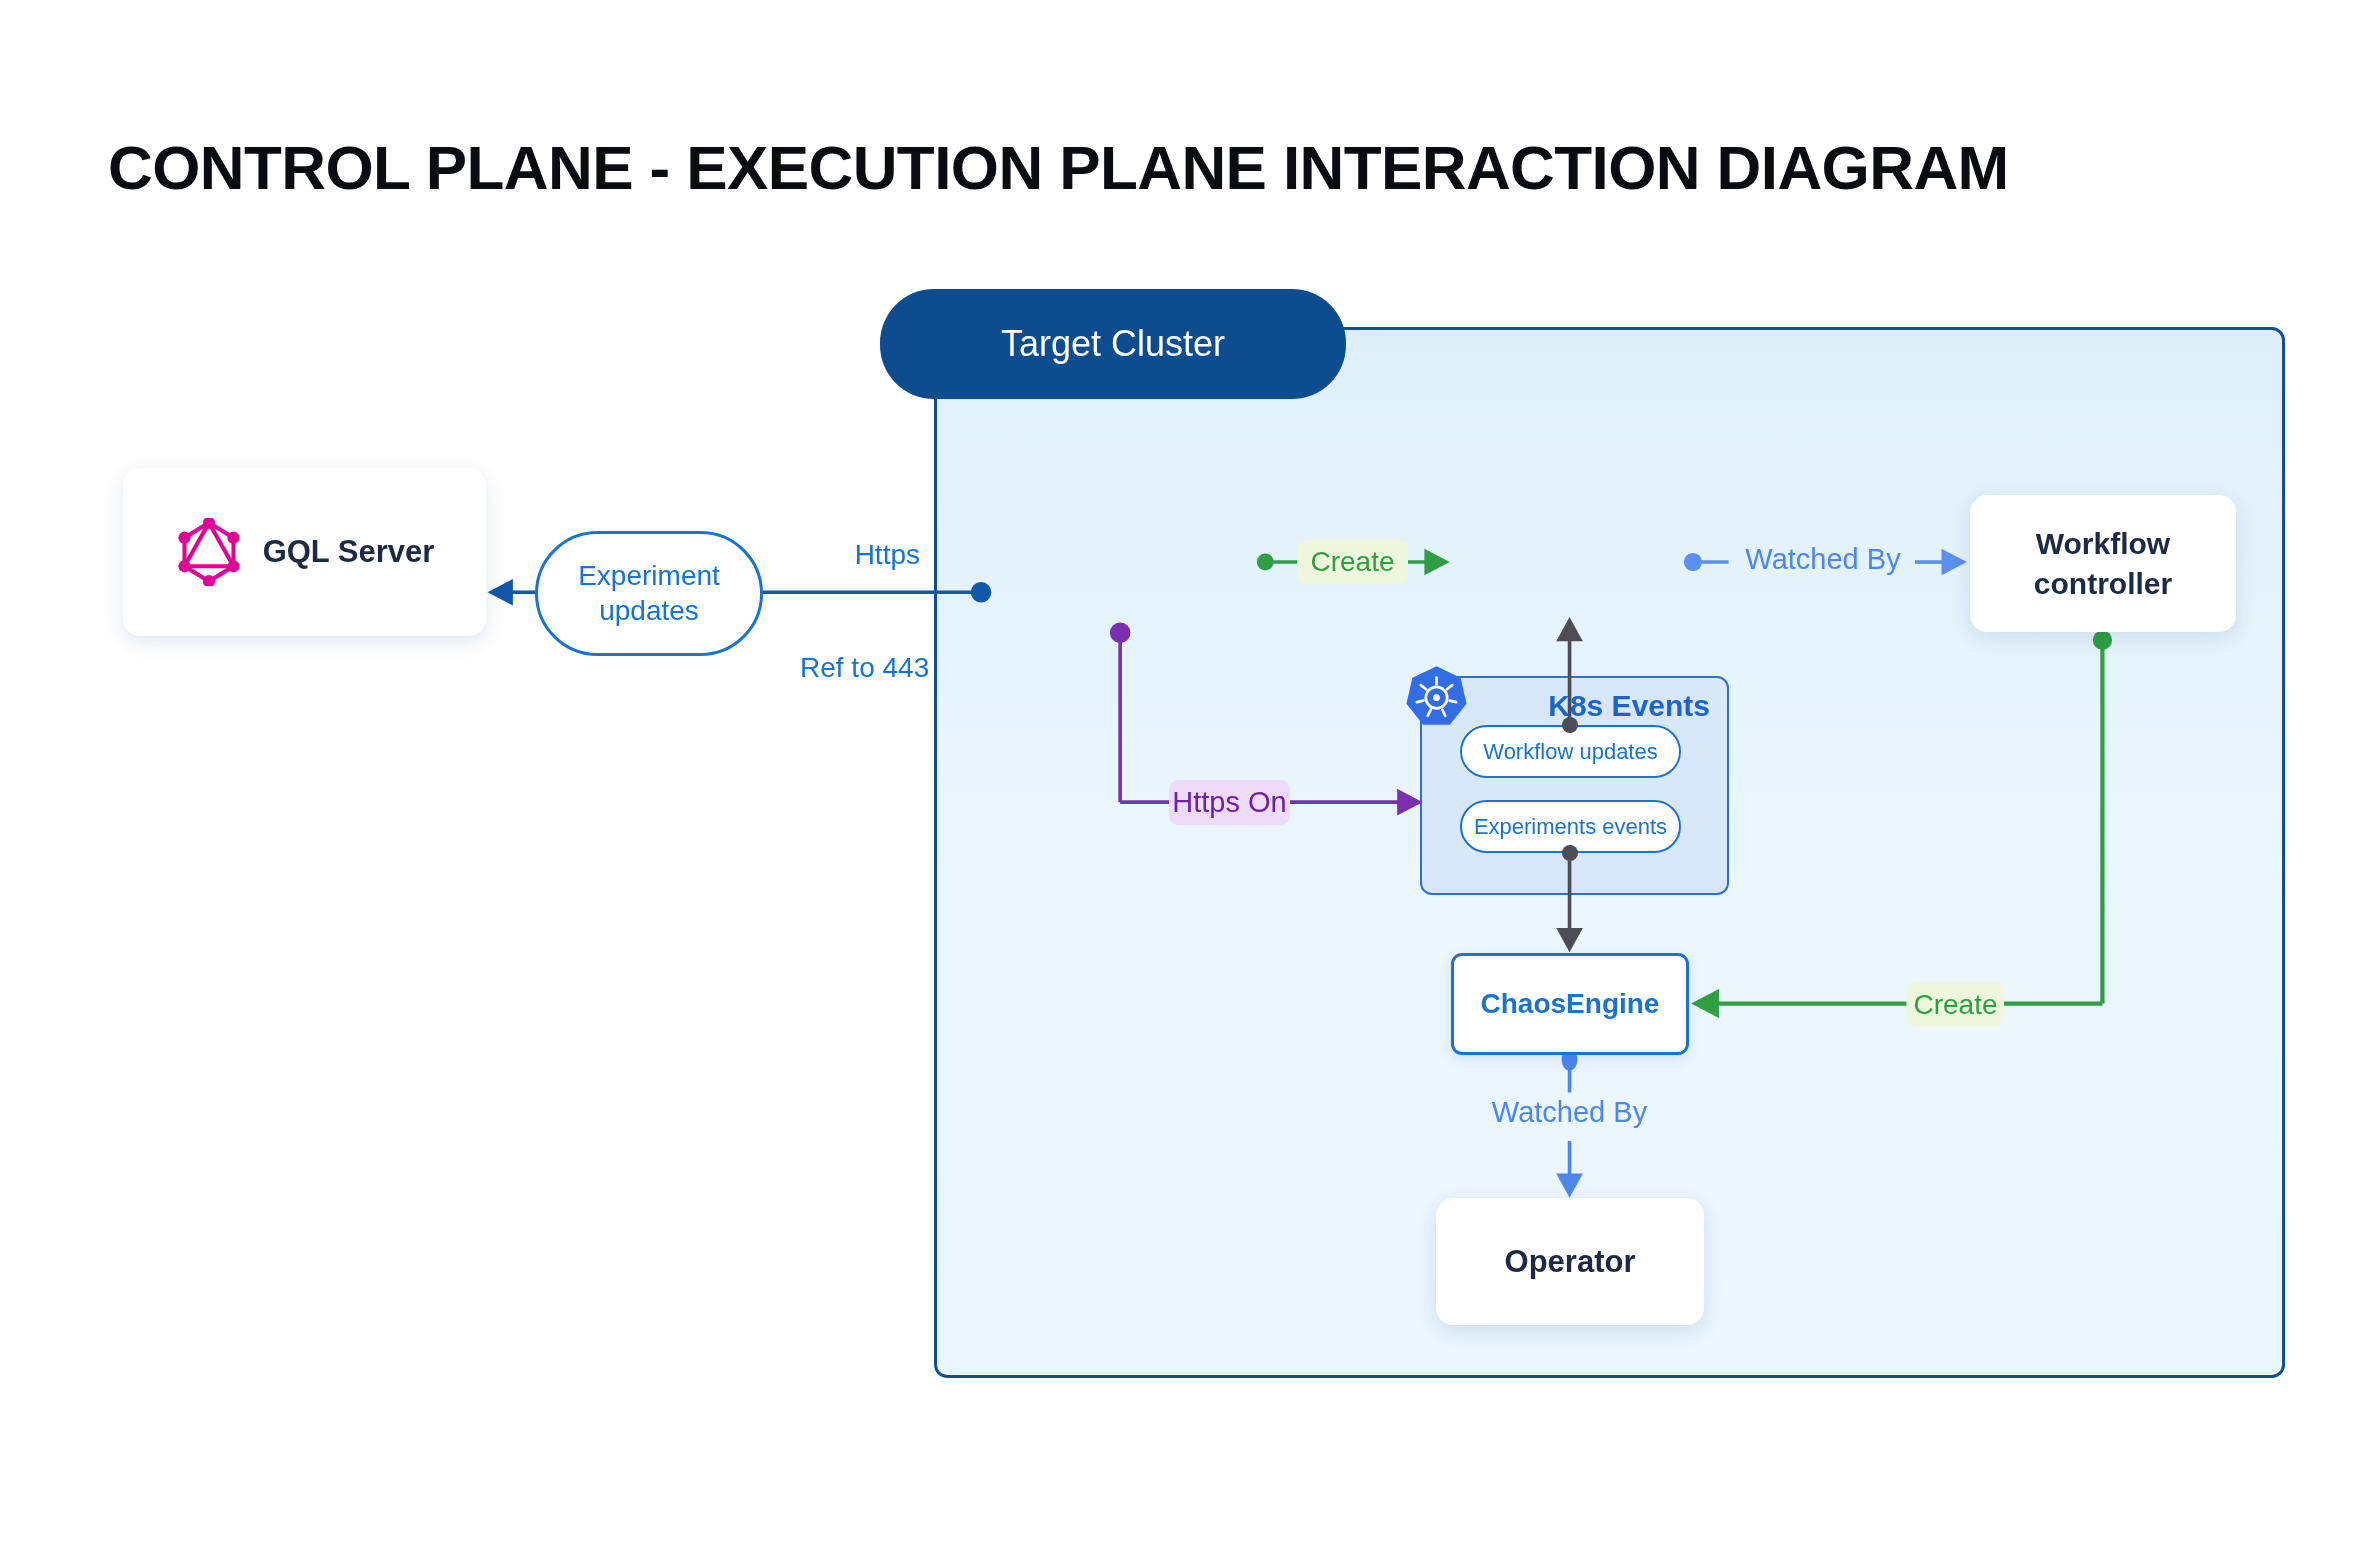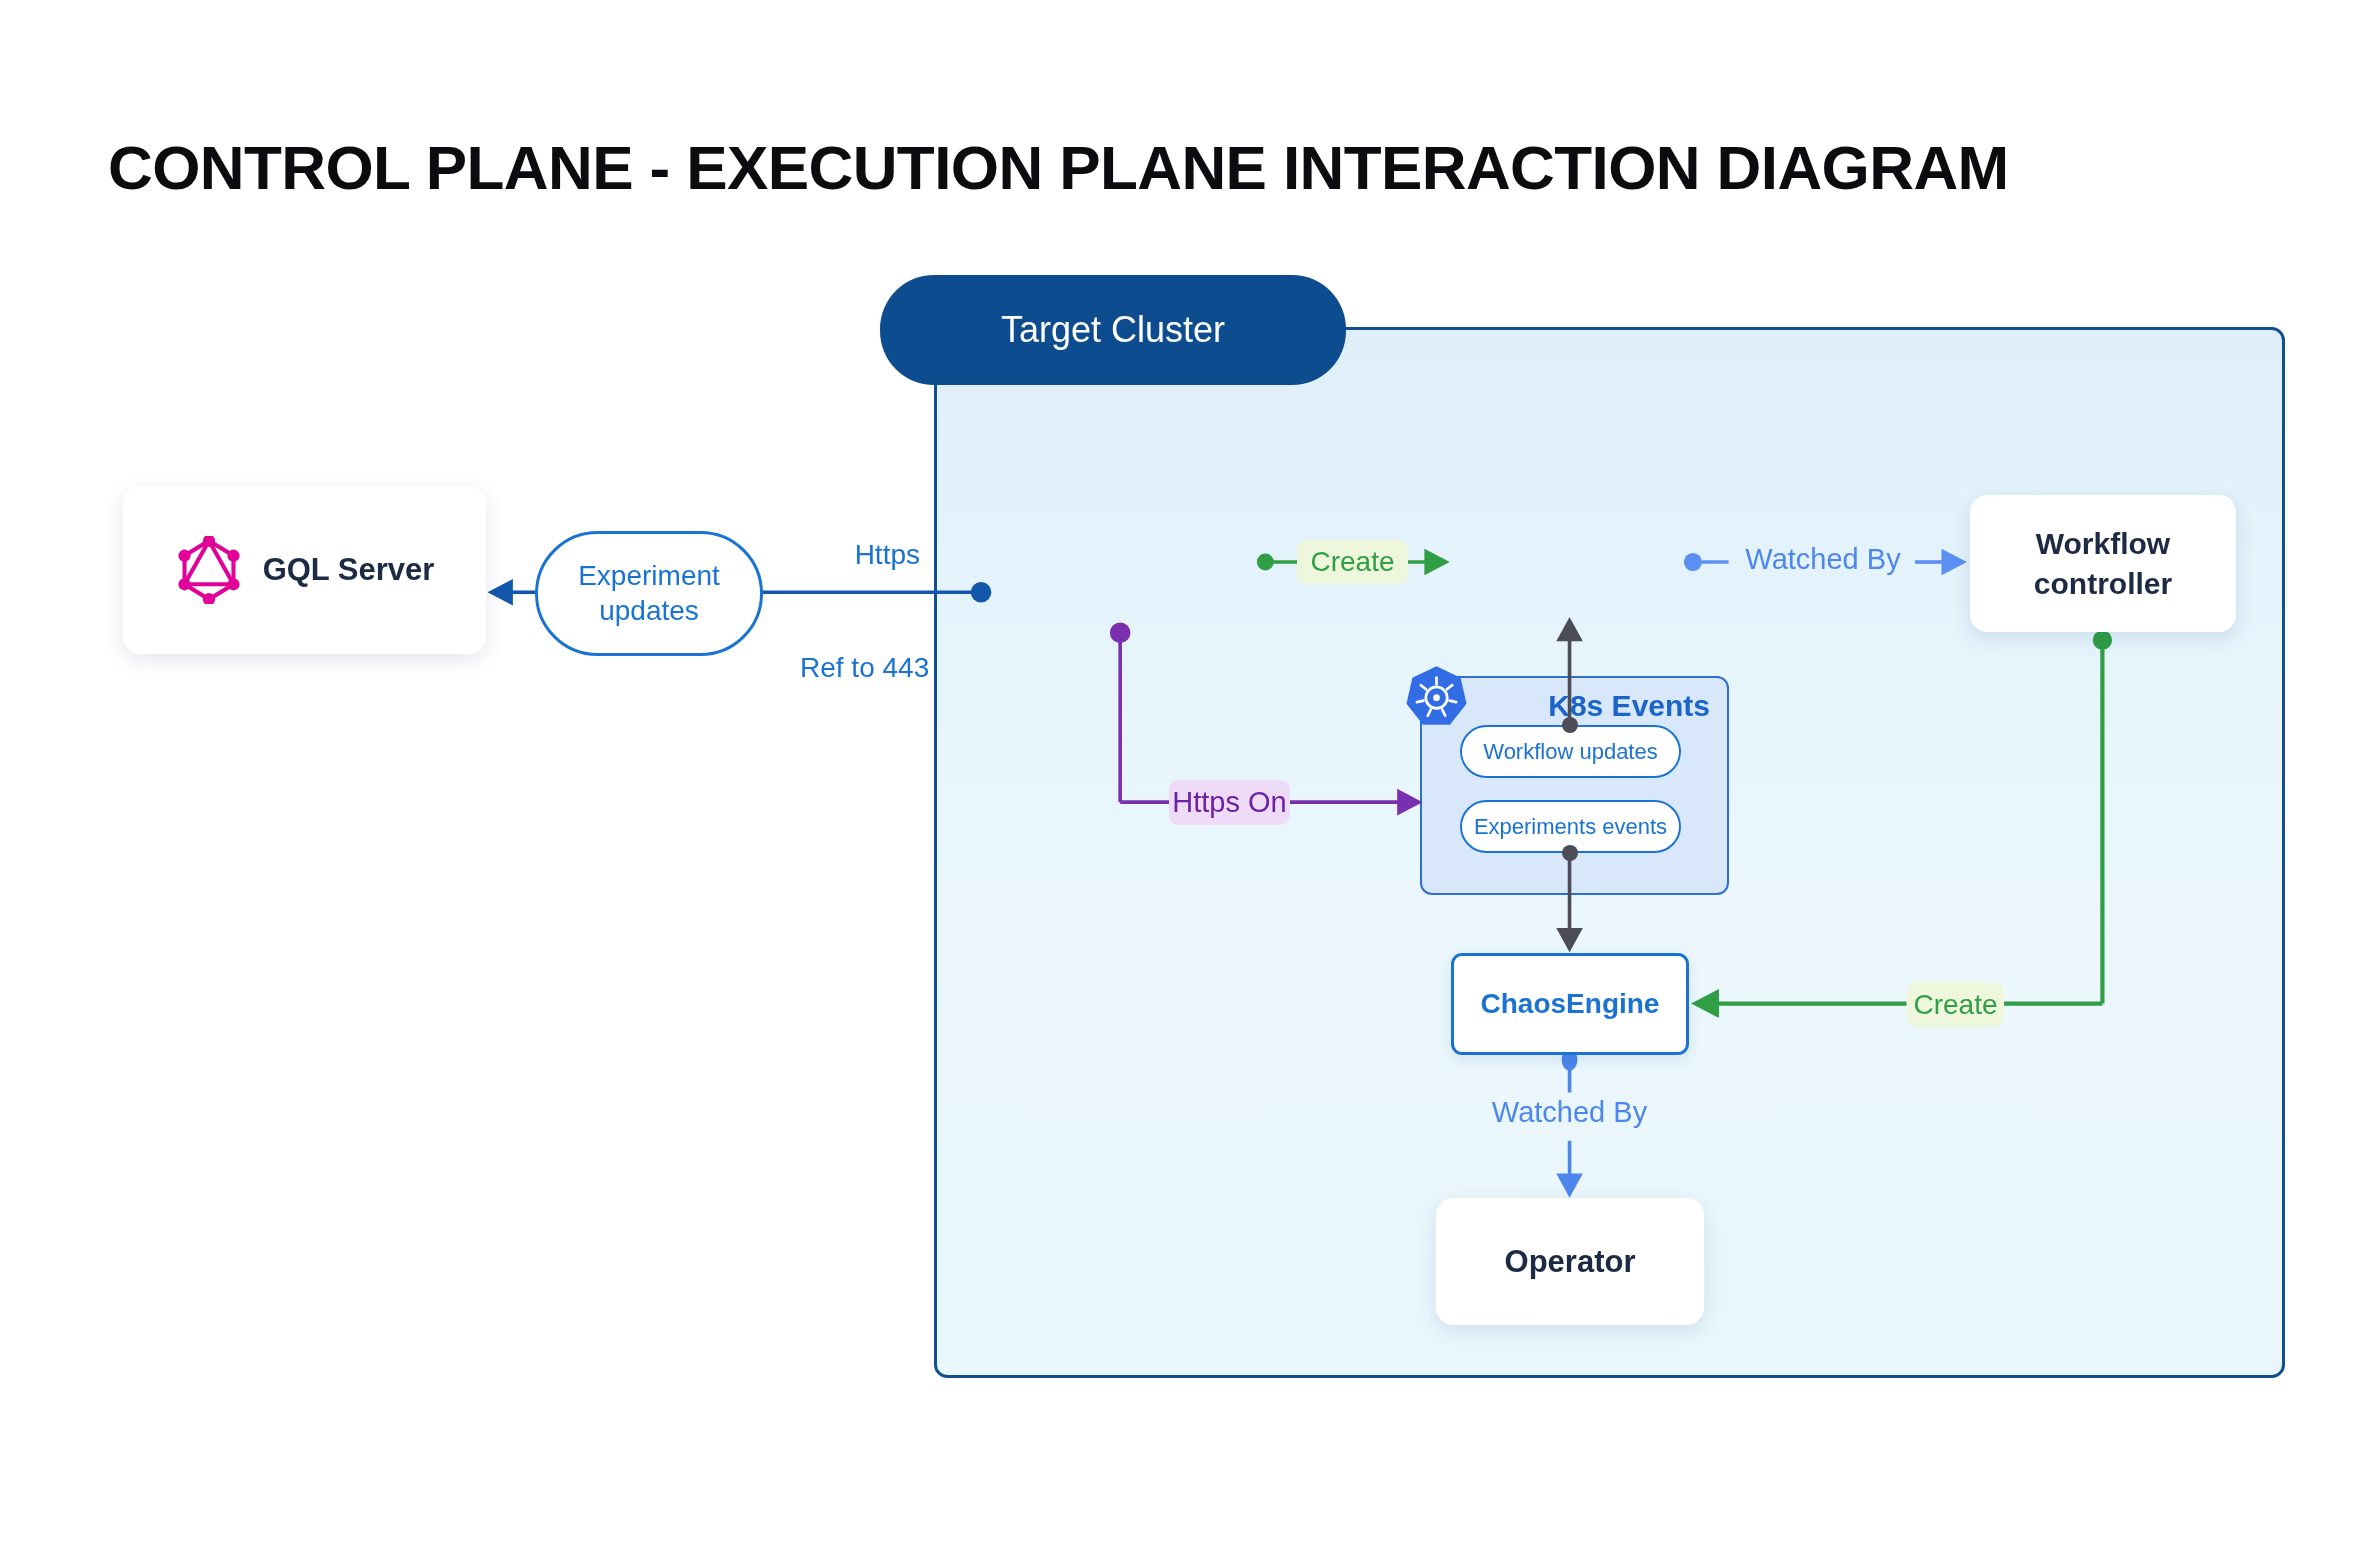--- a/index.html
+++ b/index.html
@@ -6,31 +6,31 @@
   .canvas{position:relative;width:2377px;height:1542px;background:#ffffff;overflow:hidden;
           font-family:"Liberation Sans", sans-serif;}
   .abs{position:absolute;}
 
   .page-title{left:108px;top:132px;font-size:62px;font-weight:bold;color:#0a0c10;
               letter-spacing:-0.6px;white-space:nowrap;z-index:4;}
 
   .cluster-box{left:934px;top:327px;width:1351px;height:1051px;border:3px solid #124f8e;
                border-radius:13.3px;background:linear-gradient(180deg,#dfeffa 0%,#ebf7fd 55%,#e9f6fc 100%);
                z-index:0;box-sizing:border-box;}
-  .cluster-pill{left:880px;top:275px;width:466px;height:110px;background:#0d4d8f;border-radius:54px;
+  .cluster-pill{left:880px;top:289px;width:466px;height:110px;background:#0d4d8f;border-radius:54px;
                 display:flex;align-items:center;justify-content:center;color:#ffffff;font-size:36px;
                 font-weight:500;z-index:4;}
 
   .wires{left:0;top:0;width:2377px;height:1542px;z-index:2;pointer-events:none;}
 
   .card{background:#ffffff;border-radius:17px;box-shadow:0 6px 20.6px rgba(18,60,120,0.12);
         display:flex;align-items:center;justify-content:center;z-index:3;box-sizing:border-box;}
   .card-label{font-weight:bold;color:#1c2a44;text-align:center;}
 
-  .gql-card{left:123px;top:486px;width:363px;height:168px;gap:20px;}
+  .gql-card{left:123px;top:468px;width:363px;height:168px;gap:20px;}
   .gql-card .card-label{font-size:31px;}
   .graphql-icon{width:68px;height:68px;flex:0 0 auto;}
 
   .subscriber-card{left:991px;top:495px;width:266px;height:136px;}
   .subscriber-card .card-label{font-size:31px;}
 
   .controller-card{left:1970px;top:495px;width:266px;height:137px;}
   .controller-card .card-label{font-size:30px;line-height:1.32;width:181px;}
 
   .operator-card{left:1436px;top:1198px;width:268px;height:127px;}

